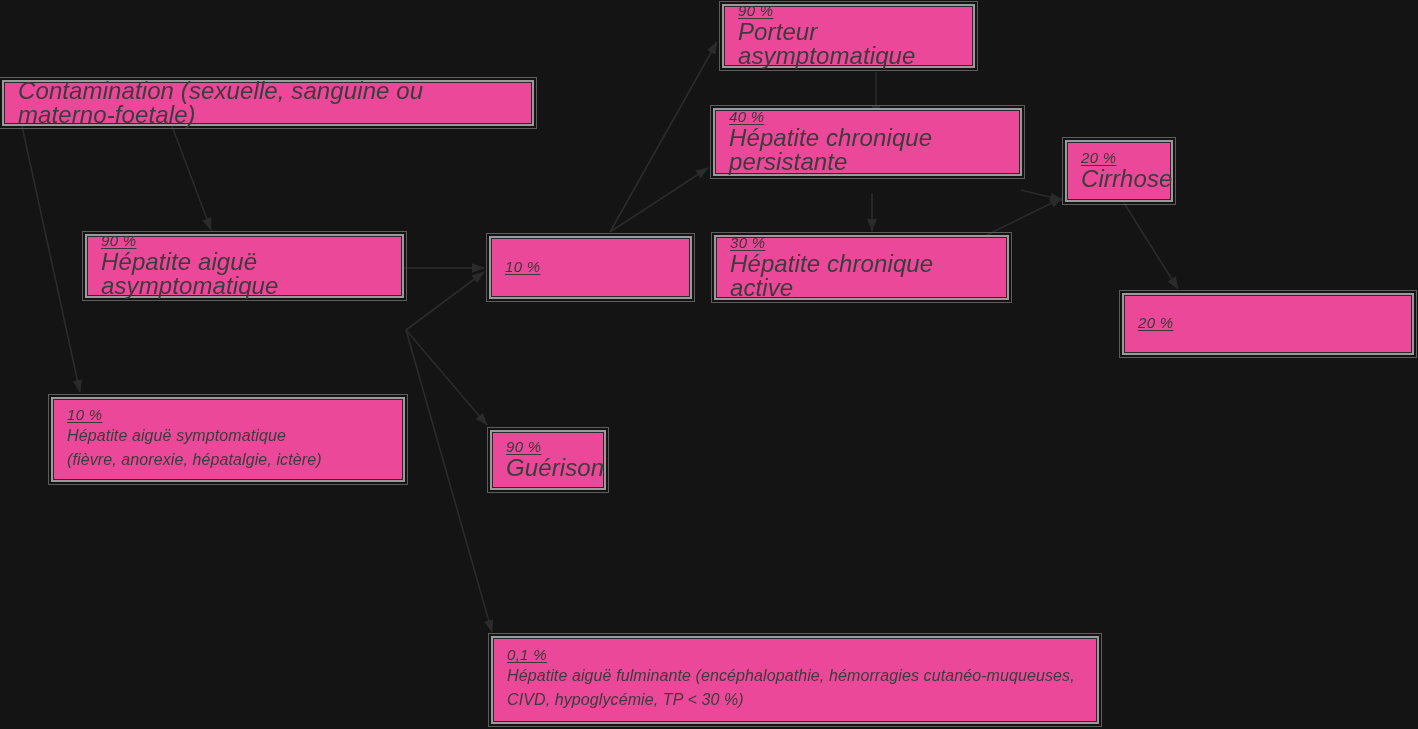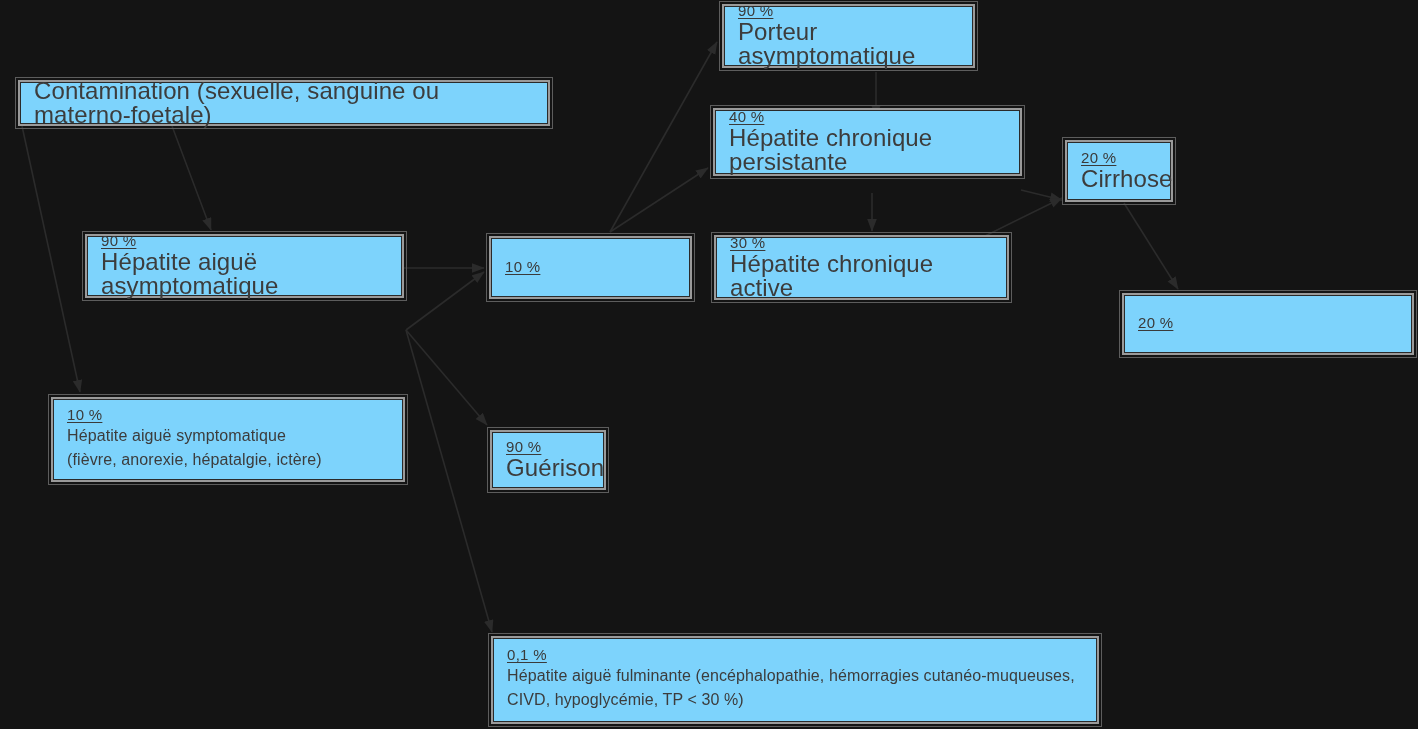--- a/index.html
+++ b/index.html
@@ -19,29 +19,30 @@
     position: absolute;
     left: 0;
     top: 0;
     width: 1418px;
     height: 729px;
     pointer-events: none;
   }
   .node {
     position: absolute;
     box-sizing: border-box;
-    background: #7dd3fc;
+    background: #ec4899;
     border: 2px solid #9a9a9a;
     outline: 1px solid #5d5d5d;
     outline-offset: 2px;
     box-shadow: 0 0 0 1px #2a2a2a inset;
     padding: 5px 10px 7px 14px;
     display: flex;
     flex-direction: column;
     justify-content: center;
+    font-style: italic;
   }
   .pct {
     color: #3a3a3a;
     font-size: 15px;
     line-height: 17px;
     text-decoration: underline;
     text-underline-offset: 2px;
     margin-bottom: 1px;
     letter-spacing: 0.3px;
   }
@@ -77,21 +78,21 @@
         <line x1="610" y1="232" x2="708" y2="168" stroke="#2b2b2b" stroke-width="1.6" marker-end="url(#arrow)"></line>
         <line x1="876" y1="72" x2="876" y2="117" stroke="#2b2b2b" stroke-width="1.6" marker-end="url(#arrow)"></line>
         <line x1="872" y1="193" x2="872" y2="231" stroke="#2b2b2b" stroke-width="1.6" marker-end="url(#arrow)"></line>
         <line x1="1021" y1="190" x2="1062" y2="200" stroke="#2b2b2b" stroke-width="1.6" marker-end="url(#arrow)"></line>
         <line x1="981" y1="238" x2="1062" y2="198" stroke="#2b2b2b" stroke-width="1.6" marker-end="url(#arrow)"></line>
         <line x1="1124" y1="203" x2="1178" y2="289" stroke="#2b2b2b" stroke-width="1.6" marker-end="url(#arrow)"></line>
       </g>
   </svg>
 
   <div id="node-layer">
-      <div class="node nopct" style="left: 2px; top: 80px; width: 532px; height: 46px; margin-left: 16px;">
+      <div class="node nopct" style="left: 2px; top: 80px; width: 532px; height: 46px;">
         <div class="label">Contamination (sexuelle, sanguine ou materno-foetale)</div>
       </div>
       <div class="node" style="left: 722px; top: 4px; width: 253px; height: 64px;">
         <div class="pct">90 %</div>
         <div class="label">Porteur asymptomatique</div>
       </div>
       <div class="node" style="left: 713px; top: 108px; width: 309px; height: 68px;">
         <div class="pct">40 %</div>
         <div class="label">Hépatite chronique persistante</div>
       </div>

